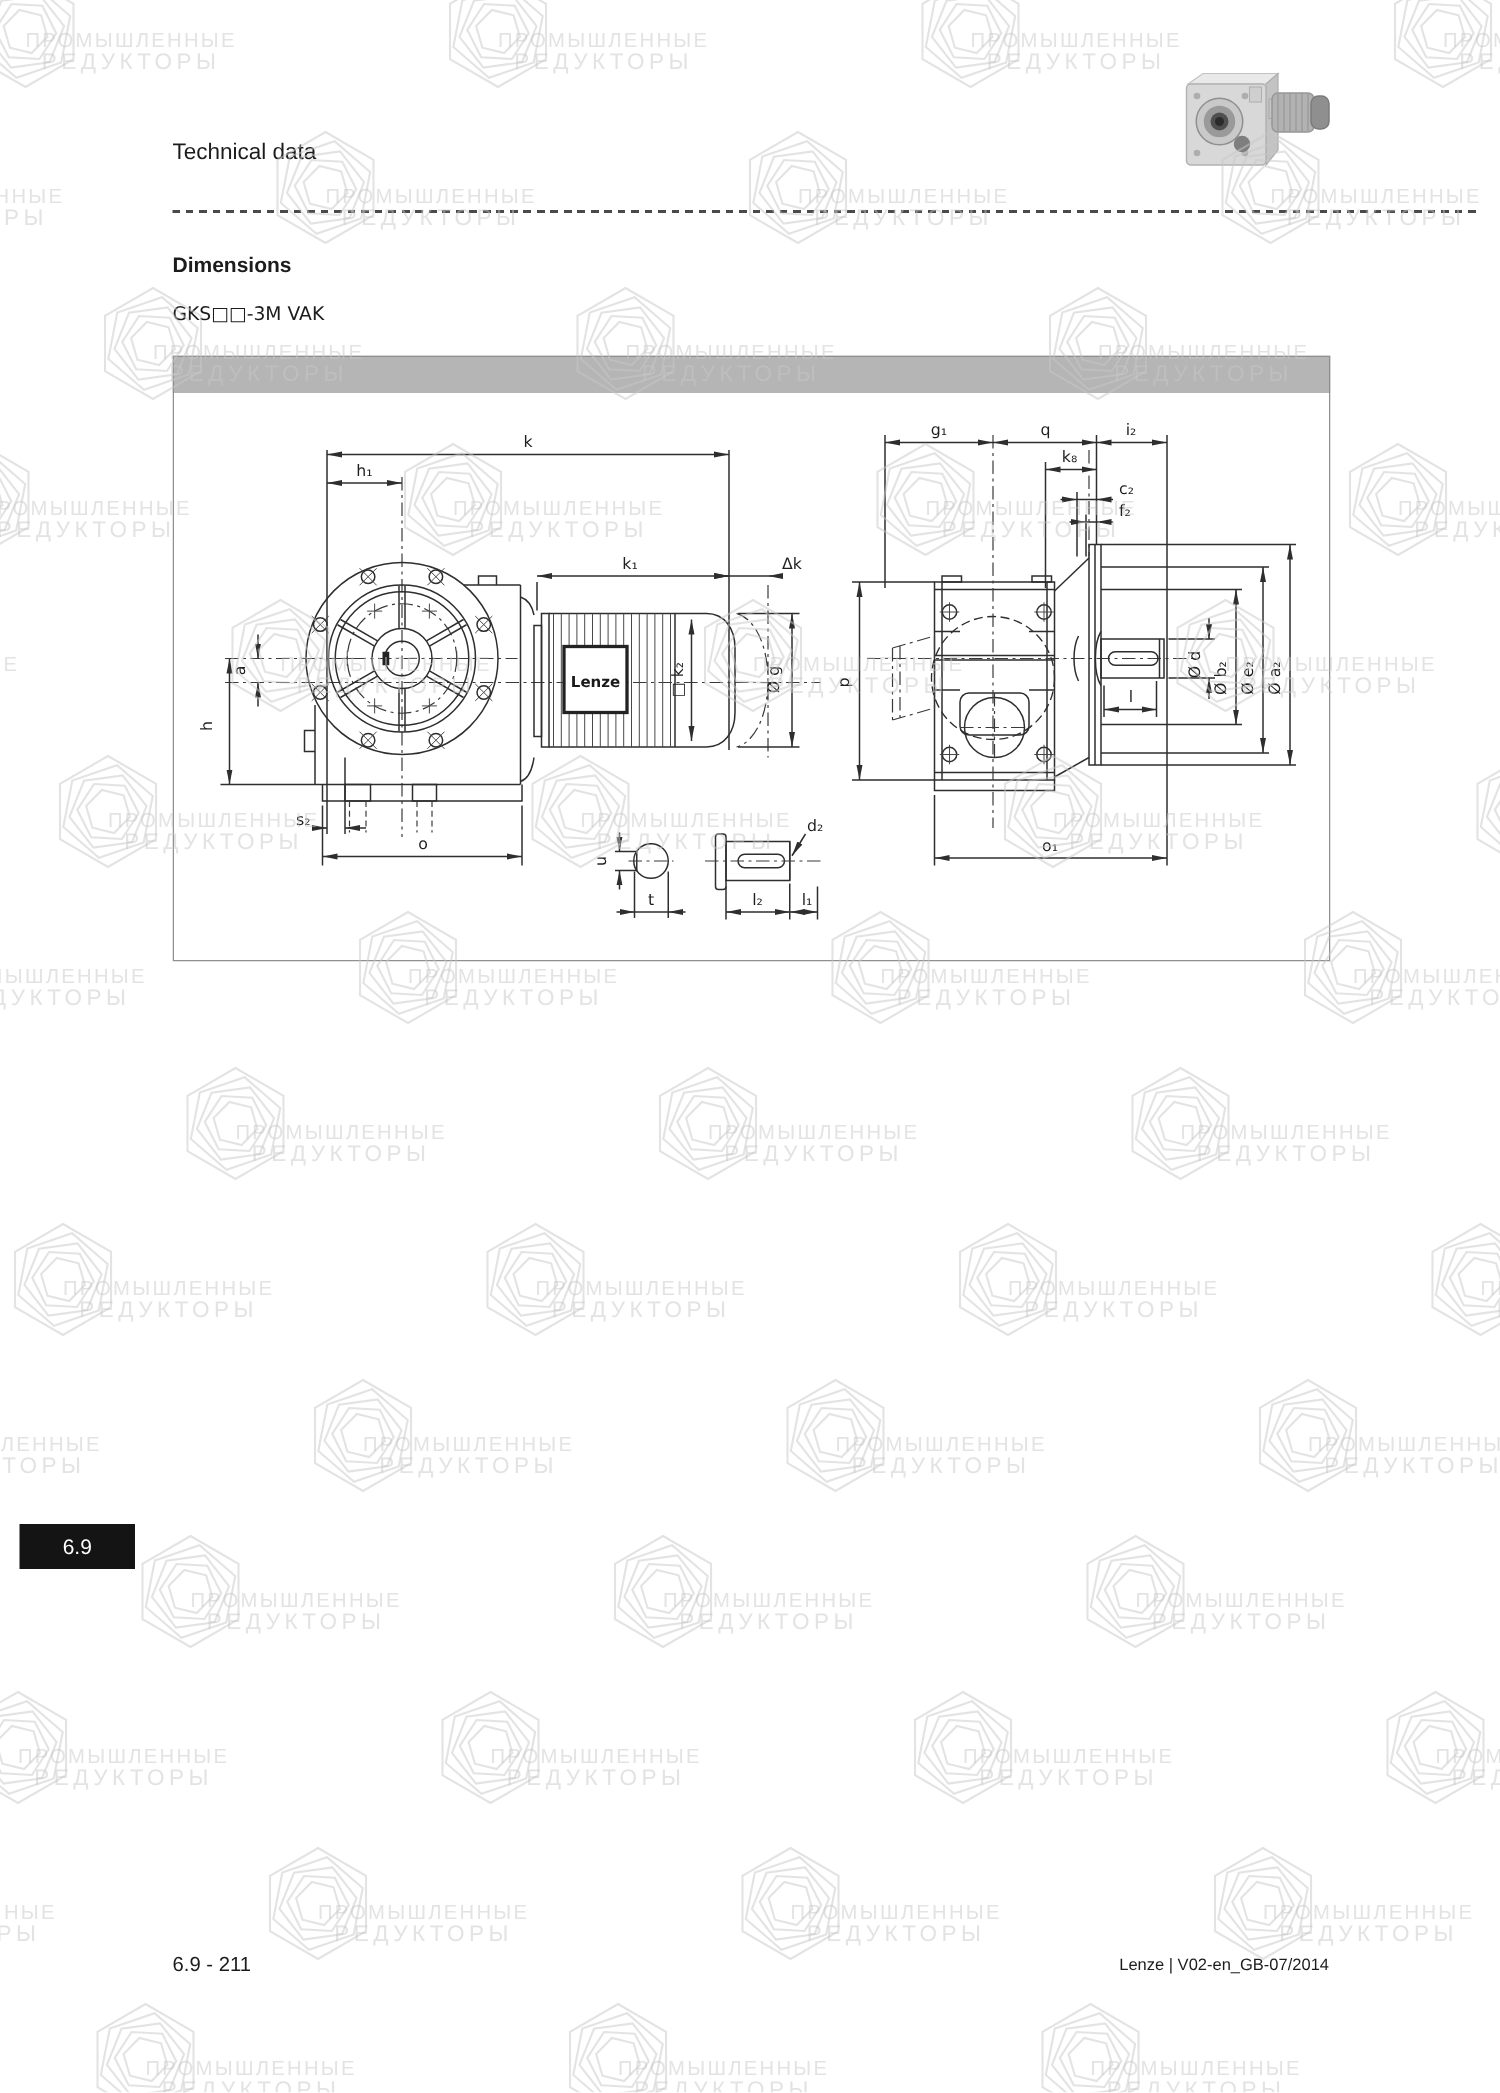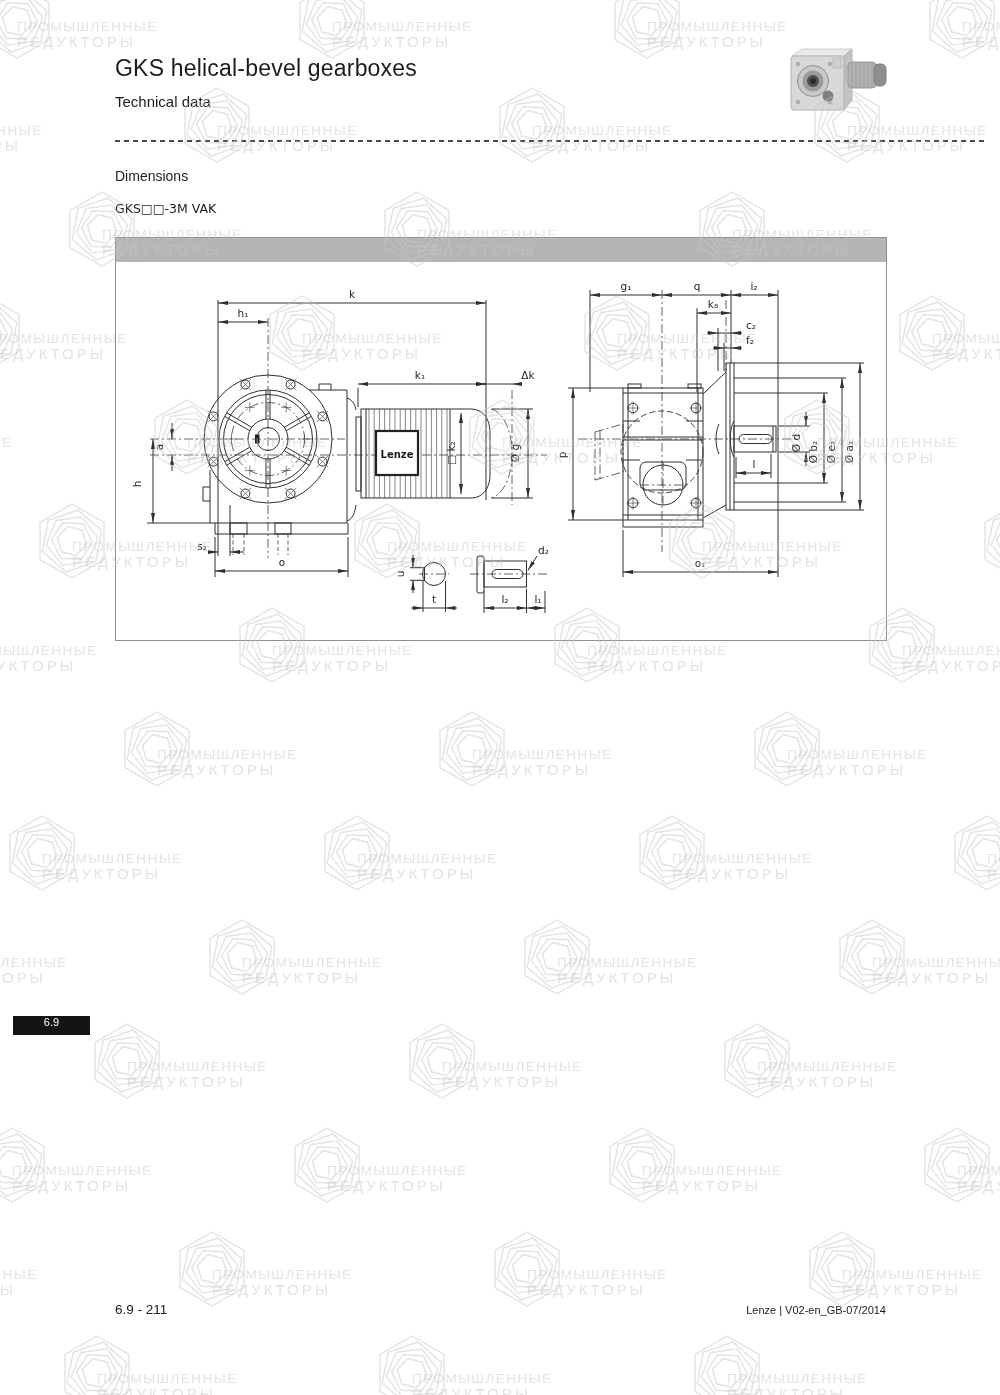--- a/index.html
+++ b/index.html
@@ -3,53 +3,52 @@
 <meta charset="utf-8">
 <style>
   html,body{margin:0;padding:0;background:#fff;}
   .page{position:relative;width:1000px;height:1395px;background:#ffffff;overflow:hidden;
         font-family:"Liberation Sans", sans-serif;color:#1c1c1c;}
   
   .title{position:absolute;left:115px;top:55px;font-size:23px;font-weight:500;letter-spacing:.2px;}
   .subtitle{position:absolute;left:115px;top:93px;font-size:15px;}
   .divider{position:absolute;left:115px;top:140px;width:870px;height:2px;
            background:repeating-linear-gradient(90deg,#4a4a4a 0 5px,transparent 5px 9px);}
-  .section-heading{position:absolute;left:115px;top:168px;font-size:14px;font-weight:normal;}
+  .section-heading{position:absolute;left:115px;top:168px;font-size:14px;font-weight:bold;}
   .model-label{position:absolute;left:115px;top:201px;font-size:12.5px;font-weight:normal;
                font-family:"DejaVu Sans", sans-serif;}
   
   .photo{position:absolute;left:786px;top:44px;}
   
   .drawing-wrap{position:absolute;left:115px;top:237px;width:772px;height:404px;}
   svg .ln{stroke:#2e2e2e;stroke-width:1;fill:none;}
   svg .lt{stroke:#444;stroke-width:.65;fill:none;}
   svg .cl{stroke:#3a3a3a;stroke-width:.8;fill:none;stroke-dasharray:9 3 2 3;}
   svg .hid{stroke:#3a3a3a;stroke-width:.8;fill:none;stroke-dasharray:4 2.5;}
   svg .dsh{stroke:#2e2e2e;stroke-width:.9;fill:none;stroke-dasharray:6 3;}
   svg .dlbl{font-family:"DejaVu Sans", sans-serif;font-size:10.5px;fill:#1e1e1e;}
   svg .logo-t{font-family:"DejaVu Sans", sans-serif;font-size:10px;font-weight:bold;fill:#1a1a1a;}
   
-  #wm-layer{position:absolute;left:0;top:0;width:1000px;height:1395px;pointer-events:none;z-index:30;}
+  #wm-layer{position:absolute;left:0;top:0;width:1000px;height:1395px;pointer-events:none;z-index:30;text-align:center;}
   .wm{position:absolute;width:300px;height:84px;color:rgba(199,199,199,0.5);}
   .wm svg{position:absolute;left:0;top:0;}
   .wm-text{position:absolute;left:39px;top:40px;white-space:nowrap;}
   .wm-l1{font-size:13.5px;line-height:1.05;letter-spacing:1.5px;}
   .wm-l2{font-size:15px;line-height:1.1;letter-spacing:3px;}
   
-  .side-tab{position:absolute;left:13px;top:1016px;width:77px;height:19px;background:#141414;color:#fff;
-            font-size:11px;display:flex;justify-content:center;}
+  .side-tab{position:absolute;left:13px;top:1016px;width:77px;height:30px;background:#141414;color:#fff;
+            font-size:14px;display:flex;align-items:center;justify-content:center;}
   .footer-left{position:absolute;left:115px;top:1302px;font-size:13.5px;}
   .footer-right{position:absolute;left:486px;top:1304px;width:400px;text-align:right;font-size:11px;}
 </style>
 </head>
 <body>
 
 <div class="page">
 
-  <div class="title">GKS helical-bevel gearboxes</div>
   <div class="subtitle">Technical data</div>
   <div class="divider"></div>
   <div class="section-heading">Dimensions</div>
   <div class="model-label">GKS□□-3M VAK</div>
 
   <svg class="photo" width="106" height="74" viewBox="0 0 106 74">
     <polygon points="6,12 16,5 66,5 58,12" fill="#e9e9e9" stroke="#c2c2c2" stroke-width="0.8"></polygon>
     <polygon points="58,12 66,5 66,56 58,66" fill="#c3c3c3" stroke="#adadad" stroke-width="0.8"></polygon>
     <rect x="5" y="12" width="53" height="54" rx="3" fill="#d8d8d8" stroke="#b3b3b3"></rect>
     <circle cx="27" cy="37" r="15.5" fill="#c9c9c9" stroke="#8f8f8f"></circle>

